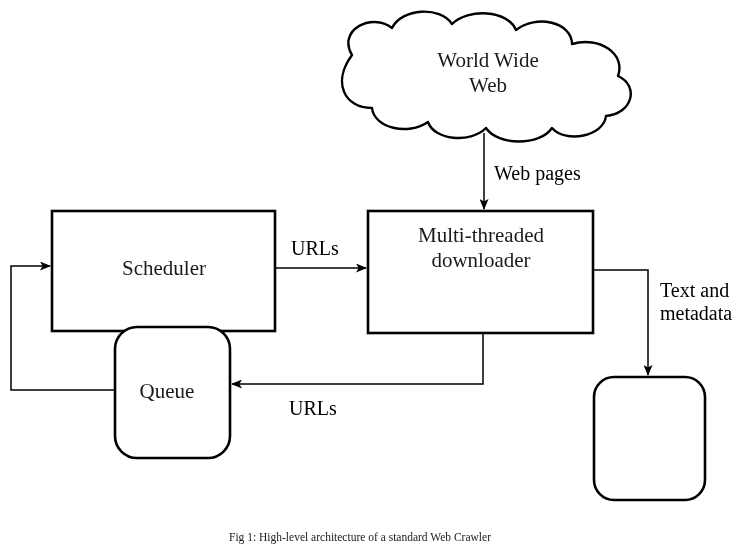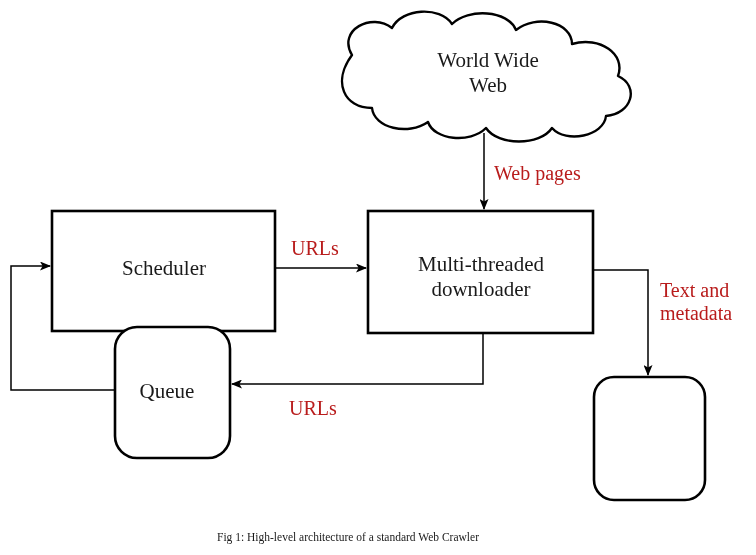--- a/index.html
+++ b/index.html
@@ -28,39 +28,39 @@
   .node-label {
     position: absolute;
     text-align: center;
     line-height: 1.18;
     color: #1a1a1a;
     white-space: pre-line;
     pointer-events: none;
   }
   .edge-label {
     position: absolute;
-    color: #b91c1c;
+    color: #000000;
     line-height: 1.15;
     white-space: pre-line;
   }
   #label-www {
     left: 388px;
     top: 48px;
     width: 200px;
     font-size: 21px;
   }
   #label-scheduler {
     left: 62px;
     top: 256px;
     width: 204px;
     font-size: 21px;
   }
   #label-downloader {
     left: 373px;
-    top: 252px;
+    top: 223px;
     width: 216px;
     font-size: 21px;
     text-align: center;
   }
   #label-queue {
     left: 118px;
     top: 379px;
     width: 98px;
     font-size: 21px;
   }
@@ -94,20 +94,21 @@
   }
   #caption {
     position: absolute;
     left: 0;
     top: 531px;
     width: 696px;
     text-align: center;
     font-size: 11.5px;
     color: #1a1a1a;
     font-family: "Liberation Serif", "DejaVu Serif", serif;
+    padding-left: 12px;
   }
 </style>
 </head>
 <body>
 
 <div id="canvas">
 
   <svg id="diagram-svg" viewBox="0 0 756 555">
     <defs>
       <marker id="arrowhead" markerWidth="11" markerHeight="9" refX="10" refY="4.5" orient="auto" markerUnits="userSpaceOnUse">

